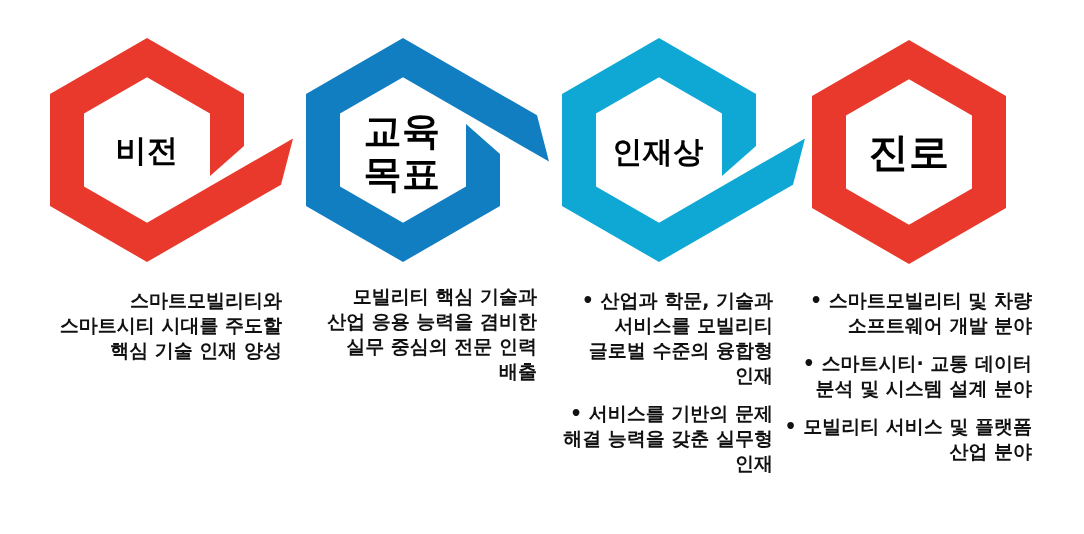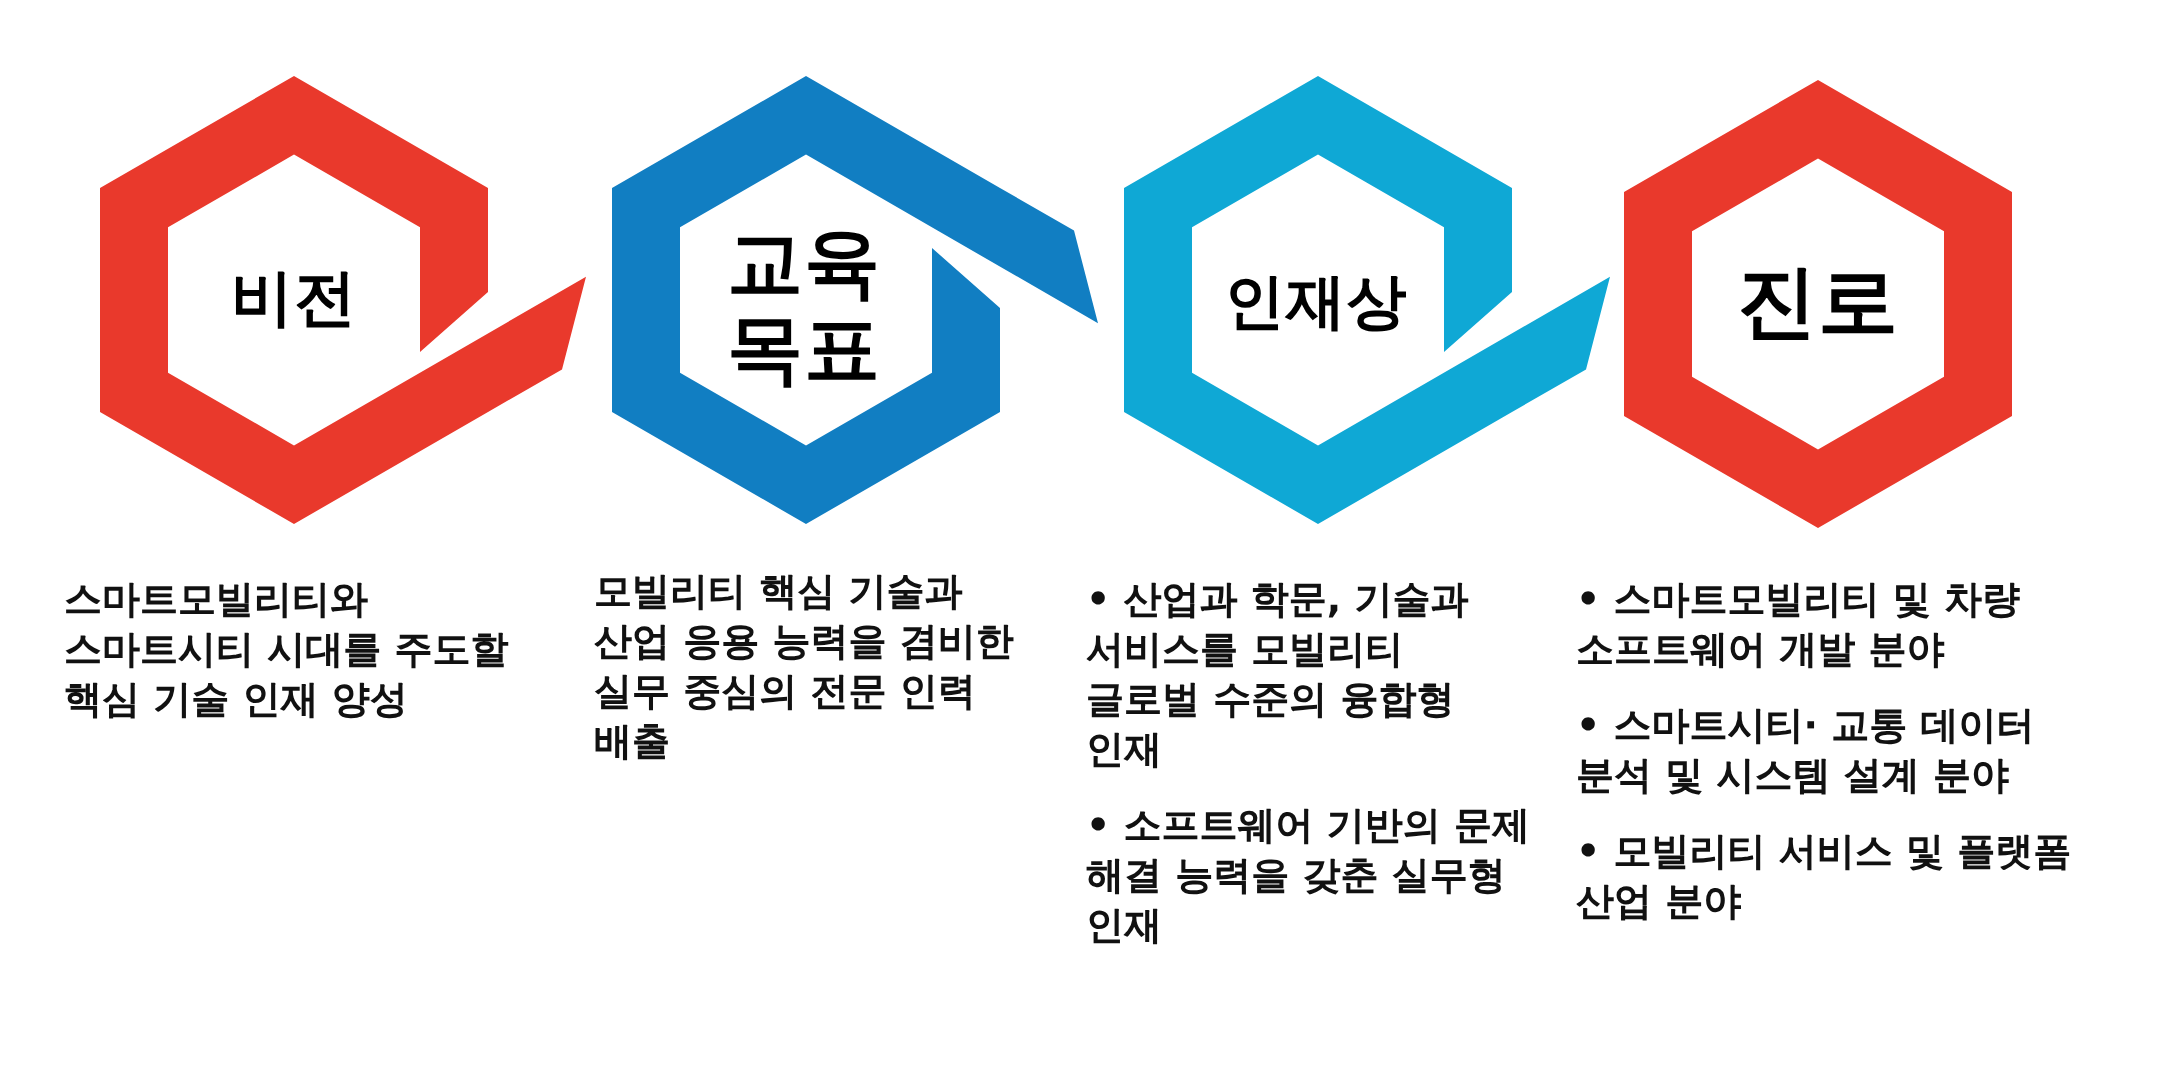--- a/index.html
+++ b/index.html
@@ -26,33 +26,33 @@
     line-height:1.12;
     letter-spacing:0.5px;
   }
   #label-vision     { left:147px; top:150px; font-size:31px; }
   #label-edu        { left:402px; top:153px; font-size:38px; }
   #label-talent     { left:658px; top:152px; font-size:30px; }
   #label-career     { left:909px; top:152px; font-size:40px; }
 
   .col {
     position:absolute;
-    text-align:left;
+    text-align:right;
     font-weight:700;
     font-size:19px;
     line-height:25px;
     color:#111111;
   }
   .col p { margin:0 0 13px 0; white-space:pre-line; }
   .col p:last-child { margin-bottom:0; }
 
   #col-vision { left:32px;  top:288px; width:250px; }
   #col-edu    { left:297px; top:284px; width:240px; }
   #col-talent { left:543px; top:288px; width:230px; }
-  #col-career { left:770px; top:288px; width:262px;margin-left:18px; }
+  #col-career { left:770px; top:288px; width:262px; }
 </style>
 </head>
 <body>
 
 <div id="canvas">
 
   <svg id="hex-row" width="1084" height="290" viewBox="0 0 1084 290" xmlns="http://www.w3.org/2000/svg">
 
     <path transform="translate(50,38)" d="M97 0 L194 56 L194 108 L160 138 L160 75.6 L97 39.3 L34 75.6 L34 148.4 L97 184.7 L243 100.4 L231 146.7 L194 168 L97 224 L0 168 L0 56 Z" fill="#E9392C"></path>
 
@@ -80,21 +80,21 @@
 산업 응용 능력을 겸비한
 실무 중심의 전문 인력
 배출</p>
   </div>
 
   <div class="col" id="col-talent">
     <p>• 산업과 학문, 기술과
 서비스를 모빌리티
 글로벌 수준의 융합형
 인재</p>
-    <p>• 소프트웨어 기반의 문제
+    <p>• 서비스를 기반의 문제
 해결 능력을 갖춘 실무형
 인재</p>
   </div>
 
   <div class="col" id="col-career">
     <p>• 스마트모빌리티 및 차량
 소프트웨어 개발 분야</p>
     <p>• 스마트시티· 교통 데이터
 분석 및 시스템 설계 분야</p>
     <p>• 모빌리티 서비스 및 플랫폼

